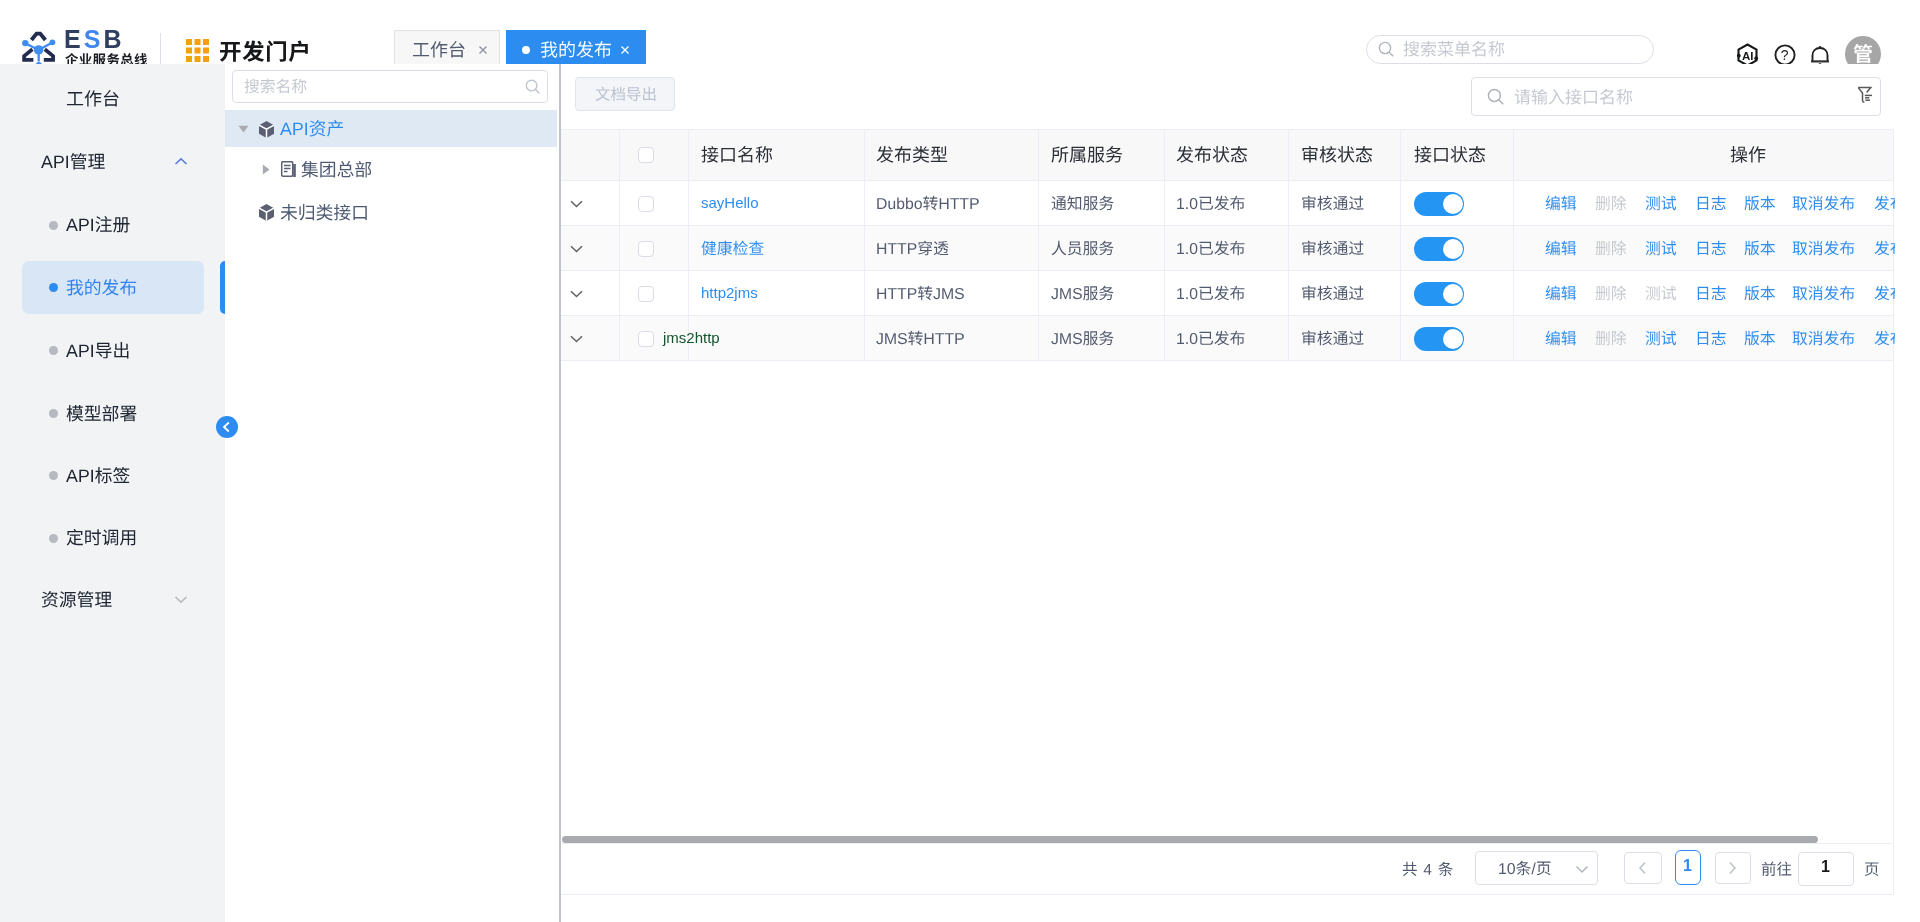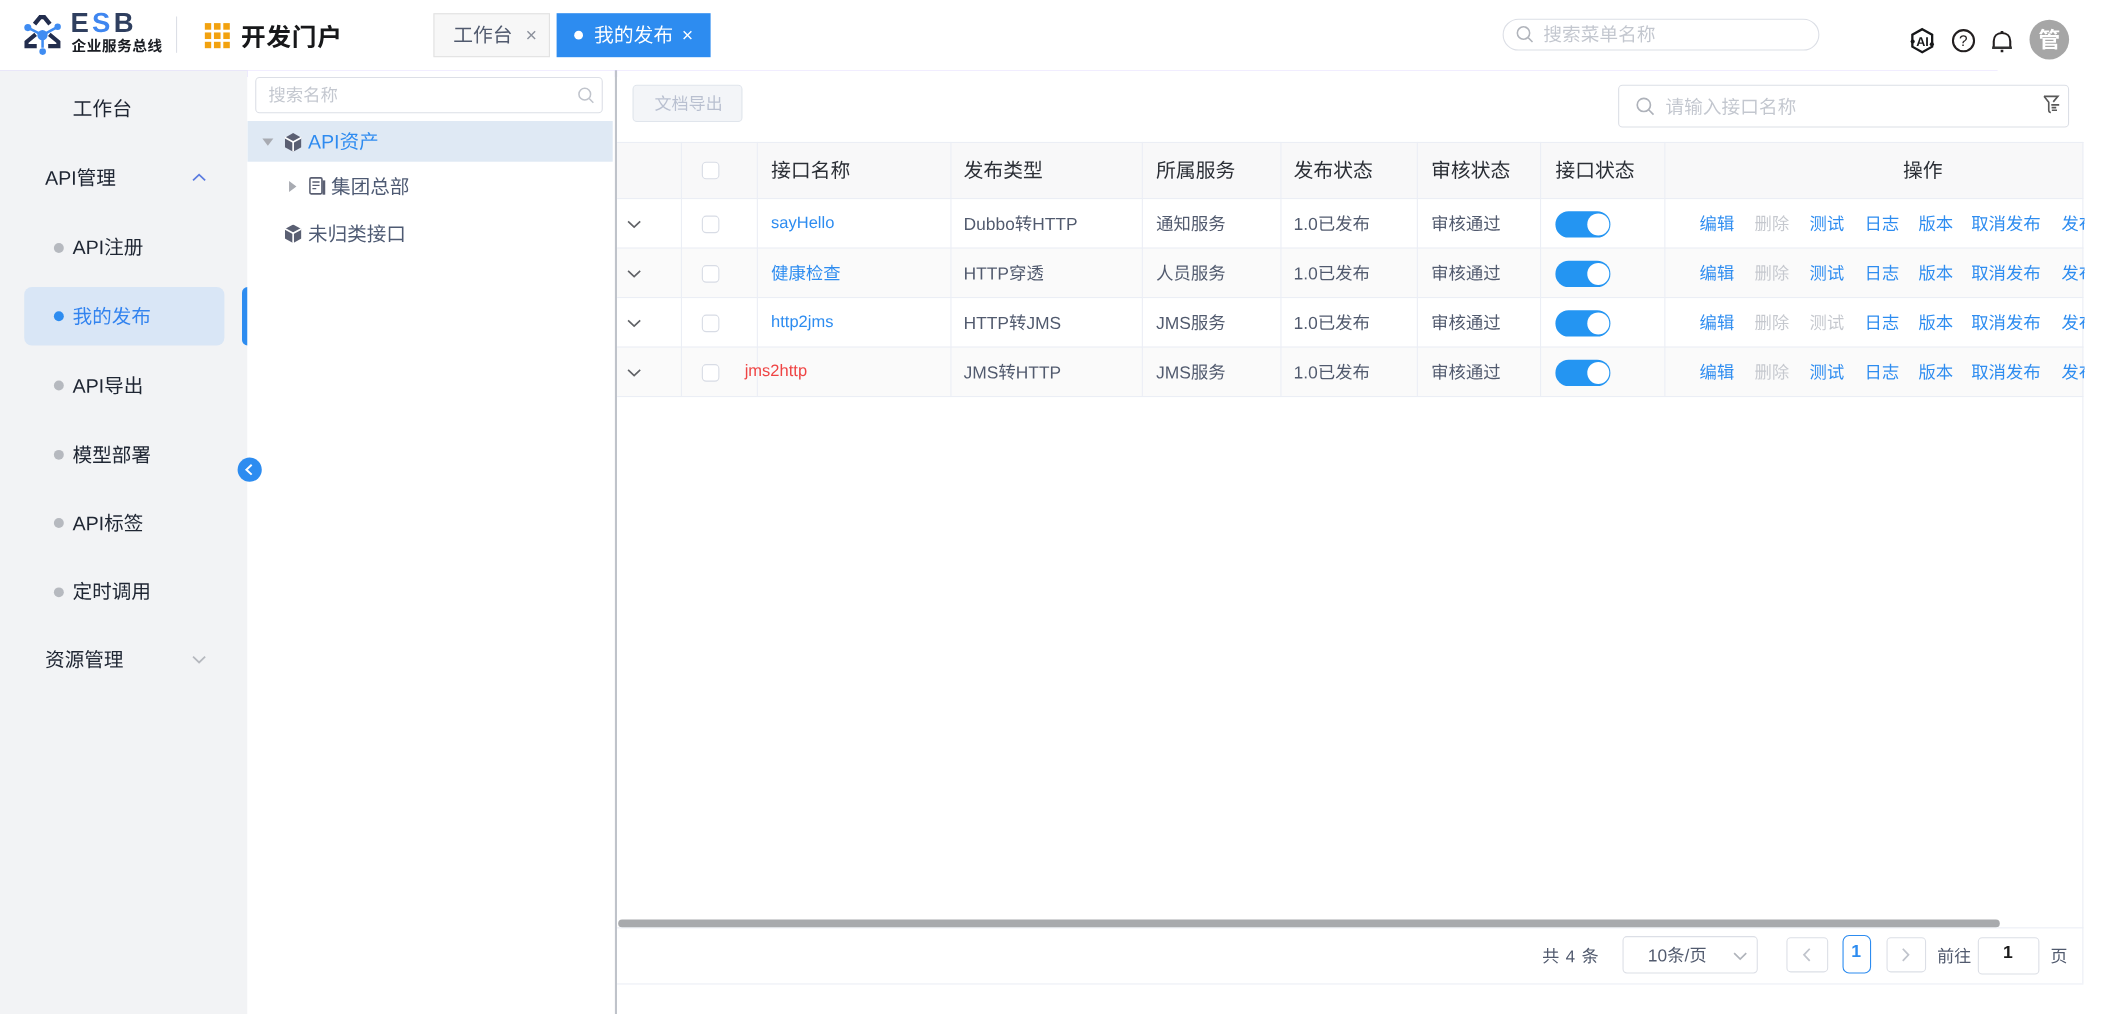--- a/index.html
+++ b/index.html
@@ -114,21 +114,21 @@
         <path id="g53" d="M1272 389Q1272 194 1120 87Q967 -20 690 -20Q175 -20 93 338L278 375Q310 248 414 188Q518 129 697 129Q882 129 982 192Q1083 256 1083 379Q1083 448 1052 491Q1020 534 963 562Q906 590 827 609Q748 628 652 650Q485 687 398 724Q312 761 262 806Q212 852 186 913Q159 974 159 1053Q159 1234 298 1332Q436 1430 694 1430Q934 1430 1061 1356Q1188 1283 1239 1106L1051 1073Q1020 1185 933 1236Q846 1286 692 1286Q523 1286 434 1230Q345 1174 345 1063Q345 998 380 956Q414 913 479 884Q544 854 738 811Q803 796 868 780Q932 765 991 744Q1050 722 1102 693Q1153 664 1191 622Q1229 580 1250 523Q1272 466 1272 389Z"></path>
         <path id="g5171" d="M587 150C682 80 804 -20 864 -80L935 -34C870 27 745 122 653 189ZM329 187C273 112 160 25 62 -28C79 -41 106 -65 121 -81C222 -23 335 70 407 157ZM89 628V556H280V318H48V245H956V318H720V556H920V628H720V831H643V628H357V831H280V628ZM357 318V556H643V318Z"></path>
         <path id="g34" d="M881 319V0H711V319H47V459L692 1409H881V461H1079V319ZM711 1206Q709 1200 683 1153Q657 1106 644 1087L283 555L229 481L213 461H711Z"></path>
         <path id="g6761" d="M300 182C252 121 162 48 96 10C112 -2 134 -27 146 -43C214 1 307 84 360 155ZM629 145C699 88 780 6 818 -47L875 -4C836 50 752 129 683 184ZM667 683C624 631 568 586 502 548C439 585 385 628 344 679L348 683ZM378 842C326 751 223 647 74 575C91 564 115 538 128 520C191 554 246 592 294 633C333 587 379 546 431 511C311 454 171 418 35 399C49 382 64 351 70 332C219 356 372 399 502 468C621 404 764 361 919 339C929 359 948 390 964 406C820 424 686 458 574 510C661 566 734 636 782 721L732 752L718 748H405C426 774 444 800 460 826ZM461 393V287H147V220H461V3C461 -8 457 -11 446 -11C435 -12 395 -12 357 -10C367 -29 377 -57 380 -76C438 -76 477 -76 503 -65C530 -54 537 -35 537 3V220H852V287H537V393Z"></path>
         <path id="g2f" d="M0 -20 411 1484H569L162 -20Z"></path>
         <path id="g9875" d="M464 462V281C464 174 421 55 50 -19C66 -35 87 -64 96 -80C485 4 541 143 541 280V462ZM545 110C661 56 812 -27 885 -83L932 -23C854 32 703 111 589 161ZM171 595V128H248V525H760V130H839V595H478C497 630 517 673 535 715H935V785H74V715H449C437 676 419 631 403 595Z"></path>
         <path id="g524d" d="M604 514V104H674V514ZM807 544V14C807 -1 802 -5 786 -5C769 -6 715 -6 654 -4C665 -24 677 -56 681 -76C758 -77 809 -75 839 -63C870 -51 881 -30 881 13V544ZM723 845C701 796 663 730 629 682H329L378 700C359 740 316 799 278 841L208 816C244 775 281 721 300 682H53V613H947V682H714C743 723 775 773 803 819ZM409 301V200H187V301ZM409 360H187V459H409ZM116 523V-75H187V141H409V7C409 -6 405 -10 391 -10C378 -11 332 -11 281 -9C291 -28 302 -57 307 -76C374 -76 419 -75 446 -63C474 -52 482 -32 482 6V523Z"></path>
         <path id="g5f80" d="M249 838C207 767 121 683 44 632C56 617 76 587 84 570C171 630 263 724 320 810ZM548 819C582 767 617 697 631 653L704 682C689 726 651 793 616 844ZM269 615C213 512 120 409 31 343C44 325 65 286 72 269C107 298 142 333 177 371V-80H254V464C285 505 313 547 336 589ZM349 649V578H603V352H385V281H603V23H320V-49H958V23H681V281H900V352H681V578H932V649Z"></path>
       </defs>
     </svg>
-<div style="position:absolute;left:0;top:0;width:1816px;height:64px;background:#fff;border-bottom:6px solid #c4b5fd">
+<div style="position:absolute;left:0;top:18px;width:1816px;height:64px;background:#fff;border-bottom:6px solid #c4b5fd">
 <svg style="position:absolute;left:20px;top:12px" width="37" height="39" viewBox="0 0 37 39" fill="none">
 <path d="M11.4 9.9 L16.6 3.6 L20.2 3.6 L25.4 9.9" stroke="#222d4d" stroke-width="3.9" fill="none"></path>
 <path d="M12.4 19.3 L4.1 26.1 L4.1 29.9 L13.4 29.9" stroke="#222d4d" stroke-width="3.7" fill="none"></path>
 <path d="M24.8 19.3 L33.1 26.1 L33.1 29.9 L23.8 29.9" stroke="#222d4d" stroke-width="3.7" fill="none"></path>
 <path d="M18.7 31.5 L18.7 20.5 M18.6 20 L5.3 13.2 M18.6 20 L32.4 12.4" stroke="#3f8cf2" stroke-width="2.3"></path>
 <circle cx="5.3" cy="13.1" r="3.2" fill="#3f8cf2"></circle>
 <circle cx="32.4" cy="12.3" r="2.9" fill="#3f8cf2"></circle>
 <circle cx="18.8" cy="34.9" r="3" fill="#3f8cf2"></circle>
 <circle cx="18.6" cy="19.9" r="4.7" fill="#3f8cf2"></circle>
 </svg>
@@ -760,21 +760,21 @@
 <div style="position:absolute;left:1874px;top:283.2px;">
       <svg width="32.6" height="20.5" style="overflow:visible;display:block" fill="#2d8cf0">
         <use href="#g53d1" transform="translate(0.0 16.0) scale(0.0158 -0.0158)"></use>
         <use href="#g5e03" transform="translate(15.8 16.0) scale(0.0158 -0.0158)"></use>
       </svg>
     </div>
 <svg style="position:absolute;left:570px;top:334.5px" width="13" height="8" viewBox="0 0 13 8" fill="none">
       <path d="M1 1.2 L6.5 6.5 L12 1.2" stroke="#606266" stroke-width="1.5"></path>
     </svg>
 <div style="position:absolute;left:638px;top:330.5px;width:16px;height:16px;border:1.5px solid #d8dce5;border-radius:4px;box-sizing:border-box;background:#fff"></div>
-<div style="position:absolute;left:677px;top:328.5px;font:15px 'Liberation Sans',sans-serif;color:#ef4444">jms2http</div>
+<div style="position:absolute;left:663px;top:328.5px;font:15px 'Liberation Sans',sans-serif;color:#14532d">jms2http</div>
 <div style="position:absolute;left:876px;top:328.2px;">
       <svg width="89.7" height="20.5" style="overflow:visible;display:block" fill="#515a6e">
         <use href="#g4a" transform="translate(0.0 16.0) scale(0.00771 -0.00771)"></use>
         <use href="#g4d" transform="translate(7.9 16.0) scale(0.00771 -0.00771)"></use>
         <use href="#g53" transform="translate(21.1 16.0) scale(0.00771 -0.00771)"></use>
         <use href="#g8f6c" transform="translate(31.6 16.0) scale(0.0158 -0.0158)"></use>
         <use href="#g48" transform="translate(47.4 16.0) scale(0.00771 -0.00771)"></use>
         <use href="#g54" transform="translate(58.8 16.0) scale(0.00771 -0.00771)"></use>
         <use href="#g54" transform="translate(68.5 16.0) scale(0.00771 -0.00771)"></use>
         <use href="#g50" transform="translate(78.1 16.0) scale(0.00771 -0.00771)"></use>

